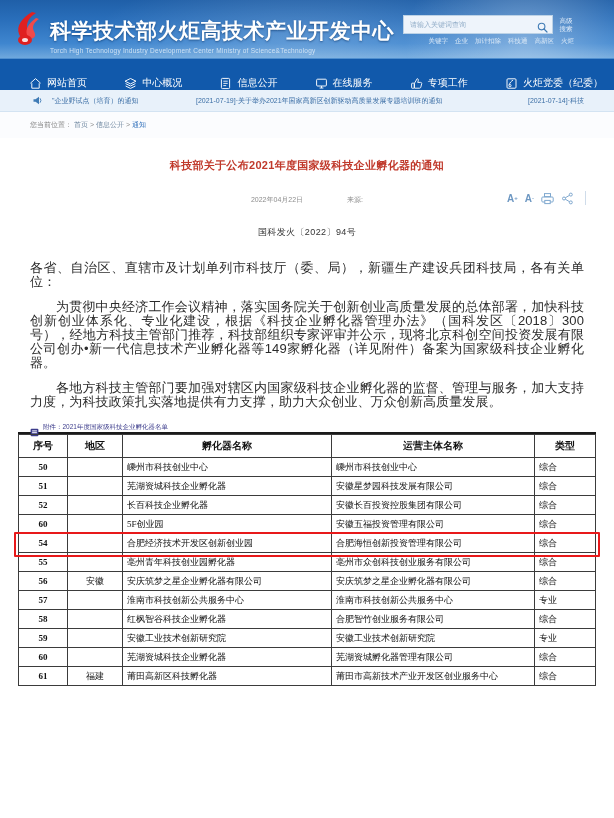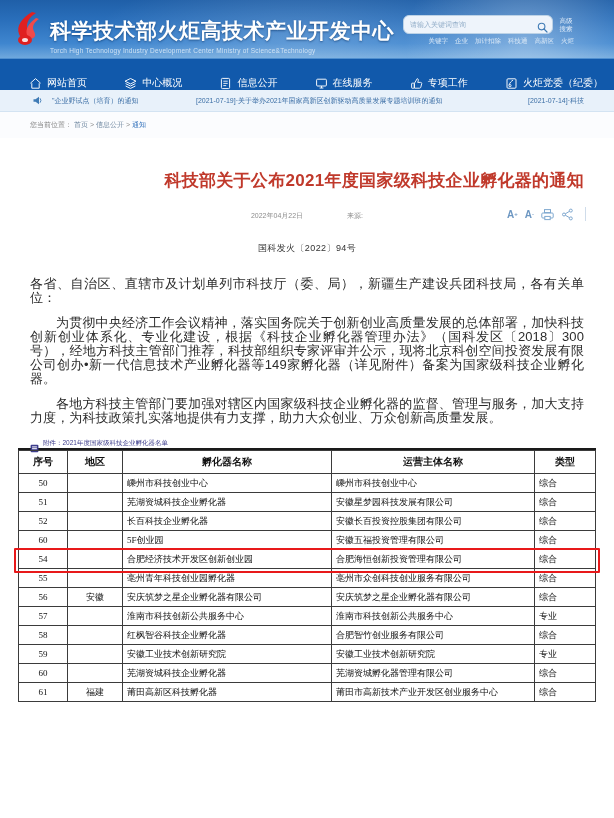--- a/index.html
+++ b/index.html
@@ -33,21 +33,21 @@
     color:#ffffff;font-size:21px;font-weight:bold;letter-spacing:.5px;
     text-shadow:0 1px 2px rgba(0,40,90,.55);line-height:26px;white-space:nowrap;
   }
   .brand-en{
     color:#cfe2f4;font-size:6.5px;letter-spacing:.25px;line-height:11px;
     white-space:nowrap;margin-top:1px;
   }
   .search-wrap{position:absolute;right:40px;top:15px;display:flex;align-items:center;}
   .search-box{
     width:140px;height:17px;background:#eef4fb;border:1px solid #bcd2e6;
-    border-radius:6px;display:flex;align-items:center;padding:0 4px;margin-left:27px;
+    border-radius:0;display:flex;align-items:center;padding:0 4px;margin-left:27px;
   }
   .search-box input{
     border:0;outline:0;background:transparent;flex:1;height:15px;
     font-size:7px;color:#2e5f92;font-family:"Liberation Sans",sans-serif;
   }
   .search-box input::placeholder{color:#93aec9;}
   .search-icon{width:11px;height:11px;flex:0 0 11px;}
   .adv-search{
     margin-left:5px;color:#e3eefa;font-size:6.5px;line-height:8px;
     width:16px;text-align:center;
@@ -82,22 +82,22 @@
 
   
   .crumb-band{height:26px;background:#fbfcfe;display:flex;align-items:center;padding-left:30px;}
   .crumb{font-size:7px;color:#8a8a8a;white-space:nowrap;}
   .crumb .c-link{color:#6f87a0;}
   .crumb .c-cur{color:#2f6fba;}
 
   
   .article{padding:0 30px;}
   .art-title{
-    text-align:right;color:#c0392b;font-size:17px;font-weight:bold;
-    margin-top:32px;line-height:22px;letter-spacing:.3px;
+    text-align:center;color:#c0392b;font-size:11px;font-weight:bold;
+    margin-top:16px;line-height:22px;letter-spacing:.3px;
   }
   .art-meta{
     position:relative;margin-top:14px;height:20px;
     display:flex;align-items:center;justify-content:center;gap:44px;
     font-size:7px;color:#8d8d8d;
   }
   .meta-tools{
     position:absolute;right:-2px;top:1px;display:flex;align-items:center;gap:7px;
     color:#7fa8cf;
   }
@@ -124,21 +124,21 @@
     font-family:"Liberation Serif","DejaVu Serif",serif;
   }
   table.listing th,table.listing td{
     border:1px solid #3b3b3b;
     font-size:9px;color:#111;
     padding:3px 4px;line-height:12px;
   }
   table.listing th{
     text-align:center;font-weight:bold;font-size:10px;padding:5px 4px;
   }
-  td.c-num{text-align:center;width:40px;font-weight:normal;}
+  td.c-num{text-align:center;width:40px;font-weight:bold;}
   td.c-reg{text-align:center;width:46px;}
   td.c-inc{width:200px;text-align:left;}
   td.c-ent{width:auto;text-align:left;}
   td.c-typ{width:52px;}
   th.h-num{width:40px;}
   th.h-reg{width:46px;}
   th.h-inc{width:200px;}
   th.h-typ{width:52px;}
 
   .hl-box{

